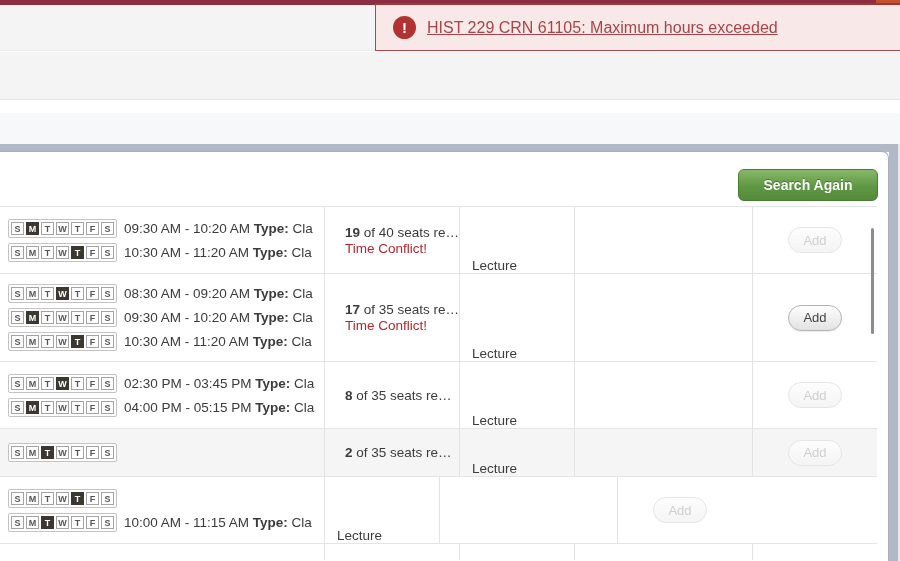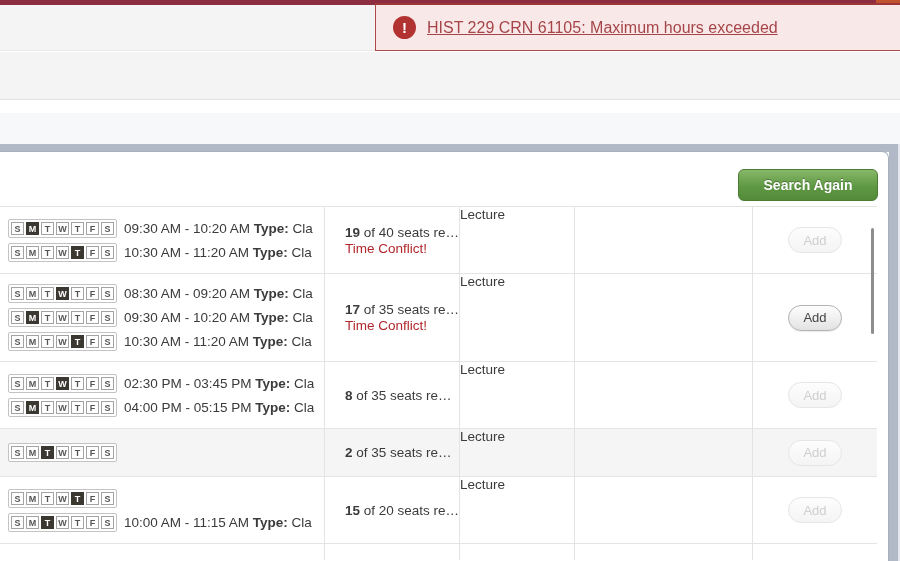--- a/index.html
+++ b/index.html
@@ -53,21 +53,21 @@
     text-shadow:0 -1px 0 rgba(0,0,0,.3); cursor:pointer;
   }
 
   
   .results { top:206px; left:0; width:877px; }
   .row { display:flex; border-top:1px solid #e4e4e4; background:#ffffff; align-items:stretch; }
   .row.shaded { background:#f5f5f5; }
   .c { display:flex; }
   .c1 { width:324px; flex-direction:column; justify-content:center; gap:5px; padding:8px 0 8px 8px; overflow:hidden; }
   .c2 { width:135px; flex-direction:column; align-items:flex-start; justify-content:center; padding-left:20px; border-left:1px solid #e3e3e3; }
-  .c3 { width:115px; align-items:flex-start; border-left:1px solid #e3e3e3; }
+  .c3 { width:115px; align-items:flex-end; padding-left:12px; border-left:1px solid #e3e3e3; }
   .c4 { width:178px; border-left:1px solid #e3e3e3; }
   .c5 { width:125px; align-items:center; justify-content:center; border-left:1px solid #e3e3e3; }
 
   .meet { display:flex; align-items:center; white-space:nowrap; }
   .days { display:flex; gap:2px; border:1px solid #c3c3c3; padding:2px; background:#fff; border-radius:2px; flex:0 0 auto; }
   .day {
     width:13px; height:13px; border:1px solid #a3a3a3; background:#fefefe;
     font-size:9px; font-weight:bold; color:#555; line-height:12px; text-align:center;
   }
   .day.on { background:#3b3731; border-color:#3b3731; color:#ffffff; }
@@ -283,23 +283,20 @@
             <span class="day">M</span>
             <span class="day on">T</span>
             <span class="day">W</span>
             <span class="day">T</span>
             <span class="day">F</span>
             <span class="day">S</span>
           </div>
           <span class="time">10:00 AM - 11:15 AM <b>Type:</b> Cla</span>
         </div>
       </div>
-      <div class="c c2">
-        <div class="seats"><b>15</b> of 20 seats re…</div>
-      </div>
       <div class="c c3">
         <span class="sched">Lecture</span>
       </div>
       <div class="c c4"></div>
       <div class="c c5">
         <button class="add disabled" disabled="">Add</button>
       </div>
     </div>
     <div class="row" style="min-height: 17px;">
       <div class="c c1"></div>

